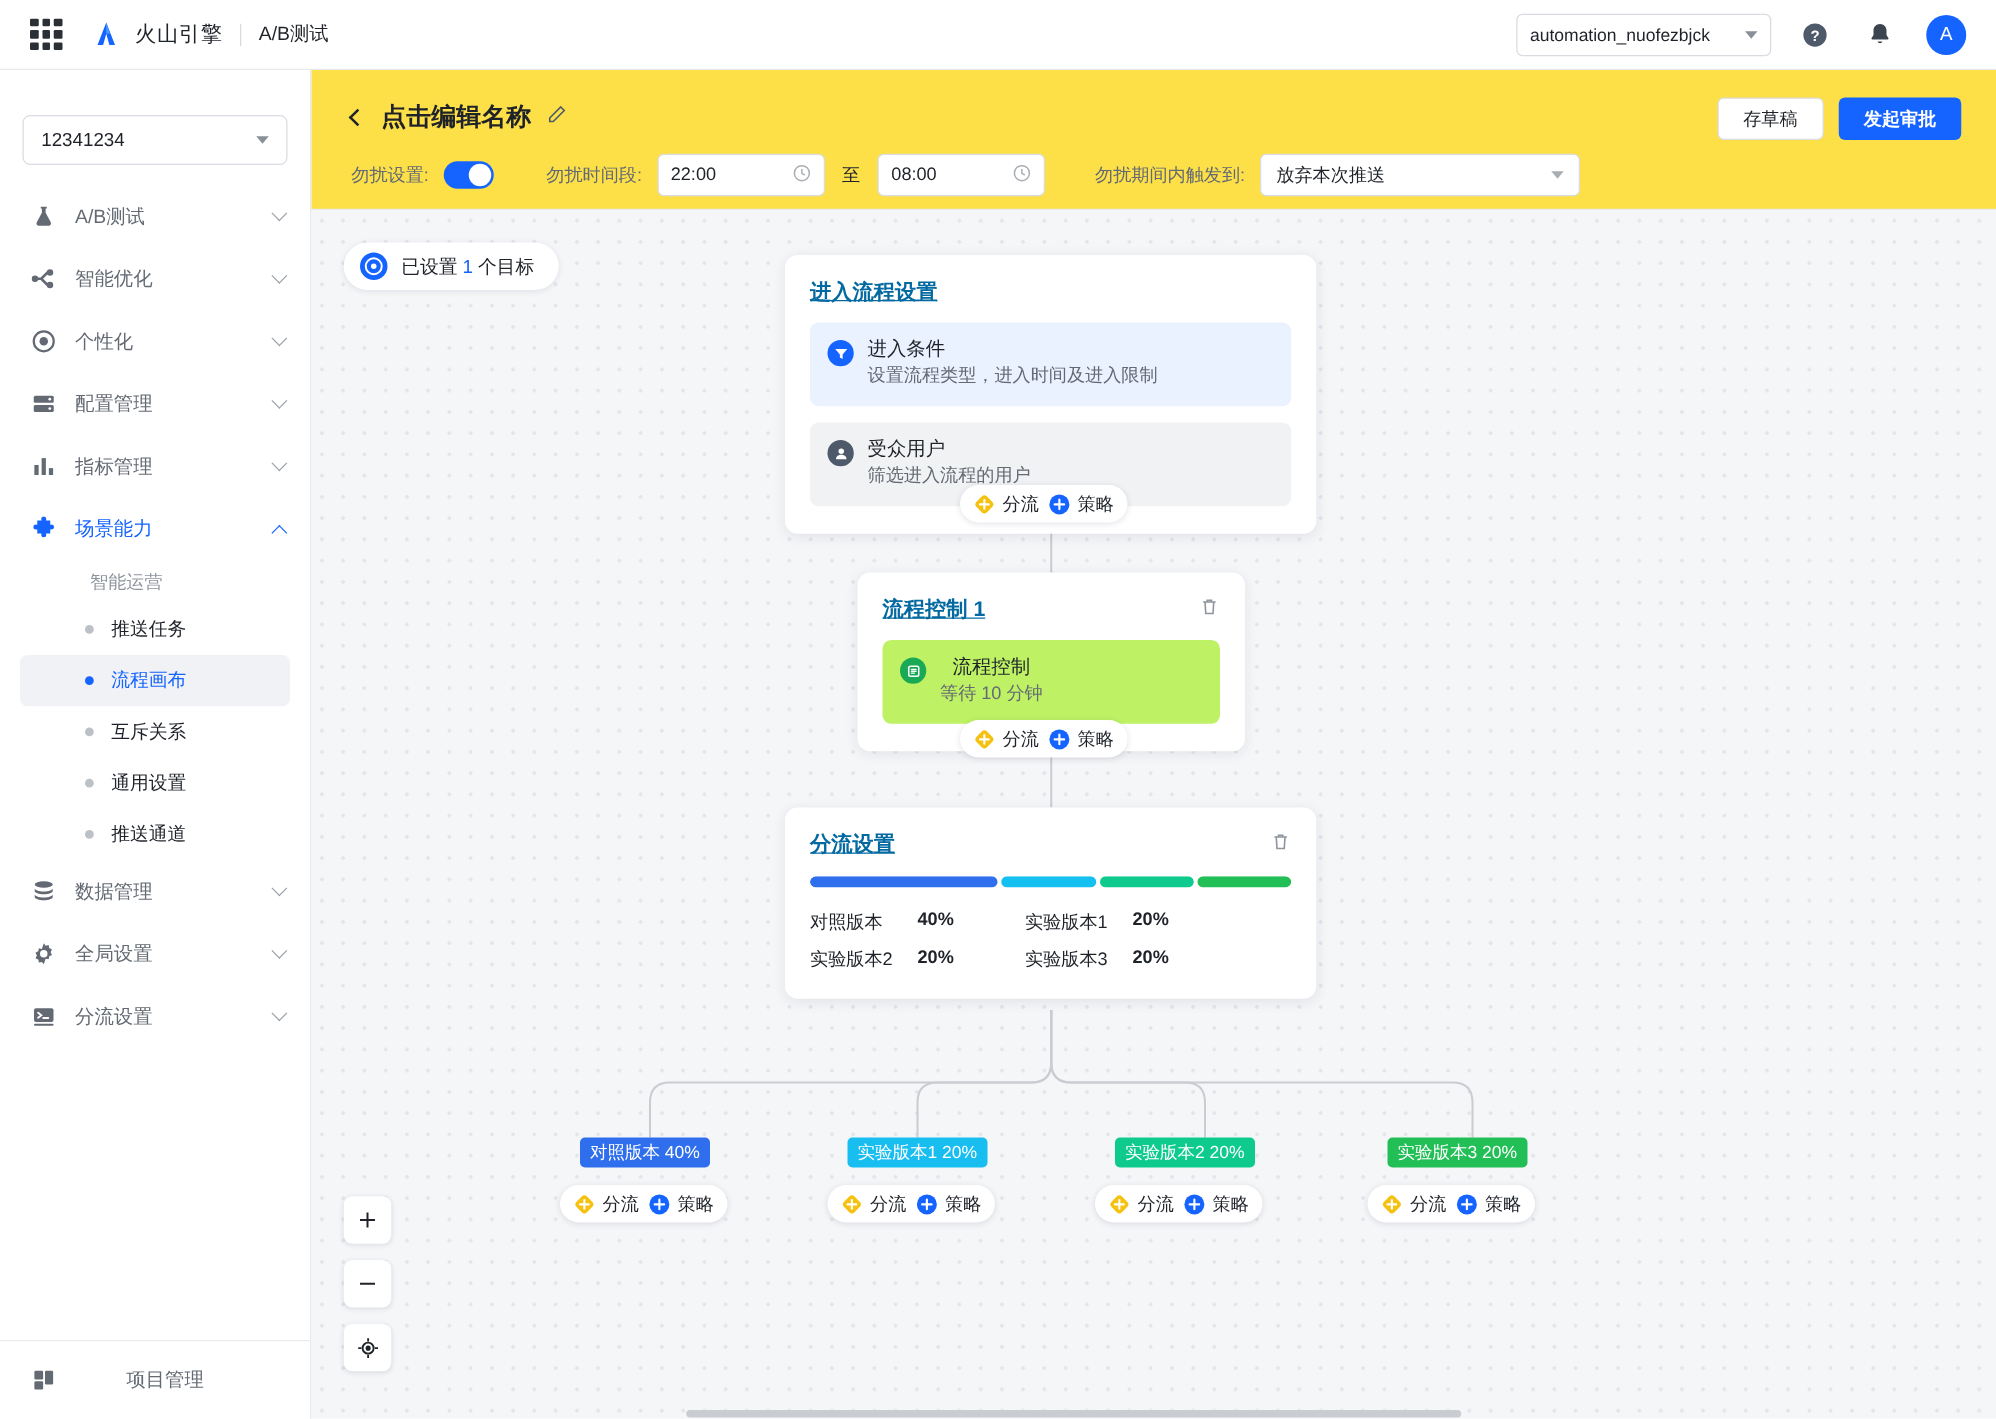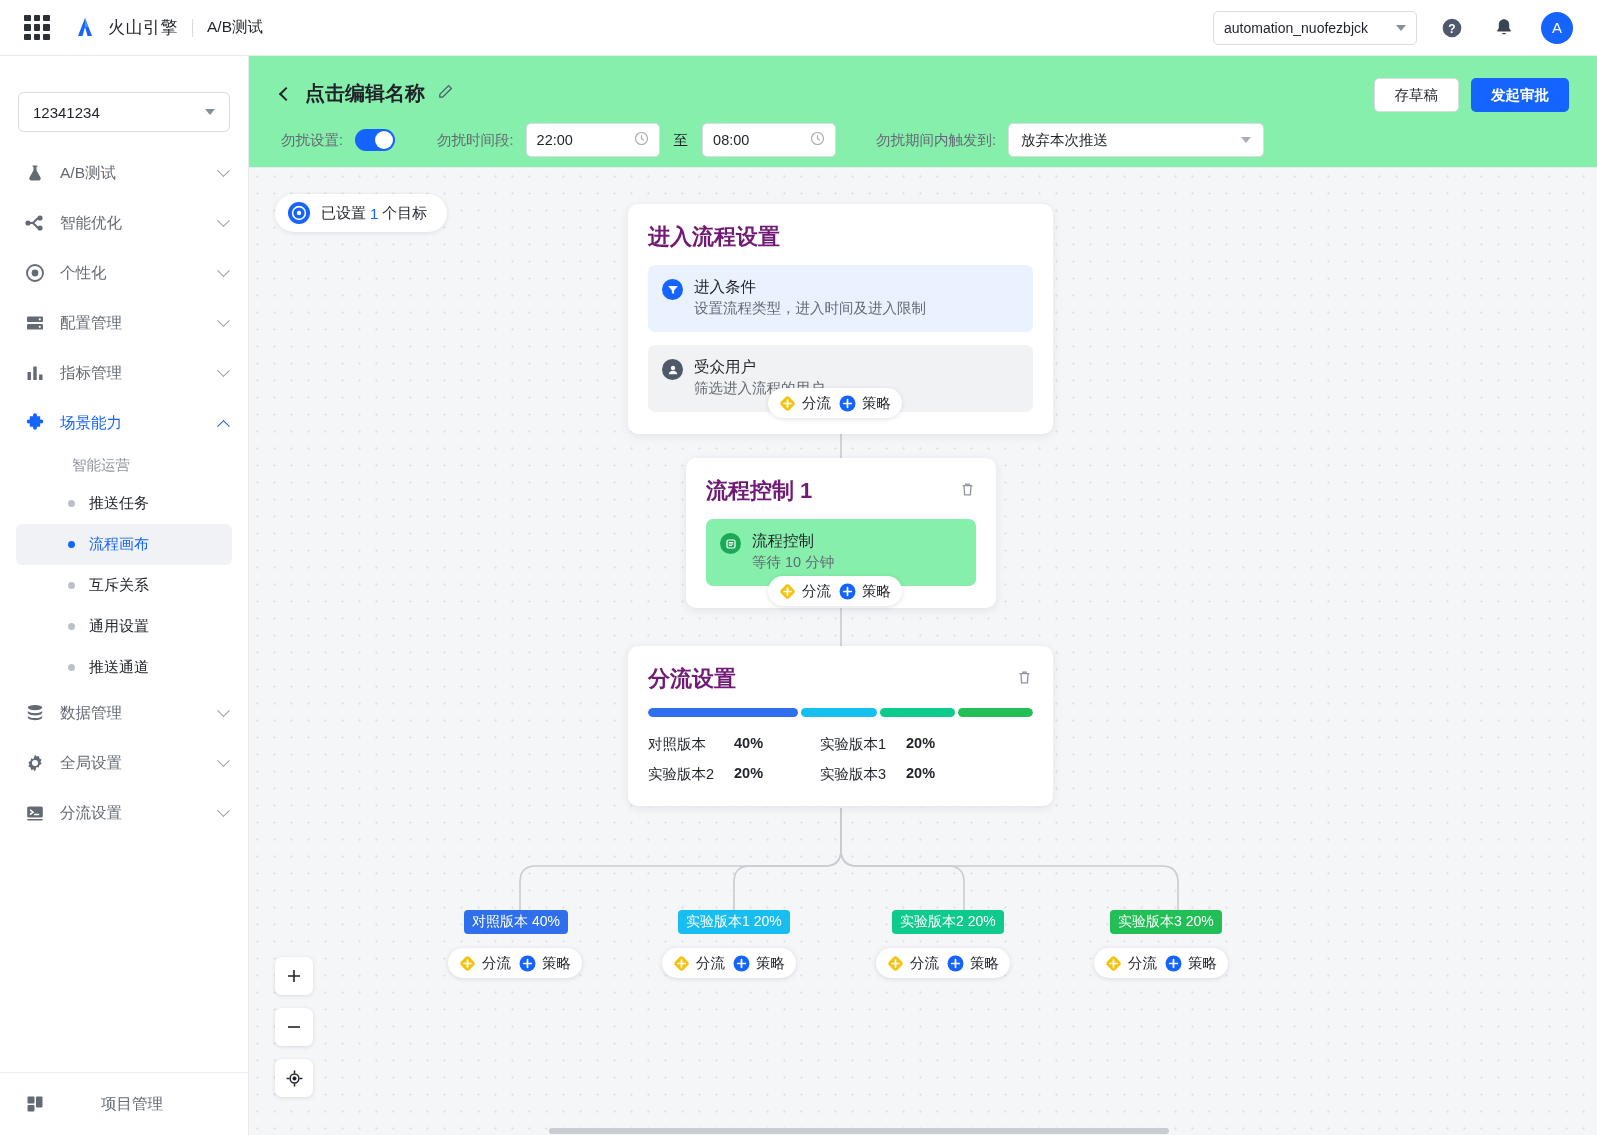--- a/index.html
+++ b/index.html
@@ -80,21 +80,21 @@
   .sidebar-foot { position: absolute; left: 0; bottom: 0; width: 248px;
     border-top: 1px solid #ececee; }
   .foot-item { height: 62px; display: flex; align-items: center;
     padding-left: 24px; font-size: 15.5px; color: #646a73; cursor: pointer; gap: 41px; }
   .foot-item .nav-ico { width: 22px; height: 22px; margin-right: 14px;
     display: flex; align-items: center; justify-content: center; }
 
   
   .page-header {
     position: absolute; left: 249px; top: 56px; width: 1348px; height: 112px;
-    background: #86efac; border-bottom: 1px solid #e8e9eb; z-index: 20;
+    background: #fde047; border-bottom: 1px solid #e8e9eb; z-index: 20;
   }
   .ph-title-row { display: flex; align-items: center; padding: 24px 0 0 32px; }
   .back-chev { width: 10px; height: 10px; border-left: 2px solid #1f2329;
     border-bottom: 2px solid #1f2329; transform: rotate(45deg); margin-right: 14px;
     cursor: pointer; }
   .ph-title { font-size: 20px; font-weight: 700; color: #1f2329; }
   .pencil { margin-left: 12px; cursor: pointer; }
   .ph-actions { position: absolute; right: 28px; top: 22px; display: flex; gap: 12px; }
   .btn-ghost { height: 34px; padding: 0 20px; border: 1px solid #d9dce1;
     border-radius: 5px; background: #fff; font-size: 14.5px; color: #1f2329;
@@ -138,30 +138,30 @@
   .goal-num { color: #1664ff; margin: 0 4px; }
 
   
   .conn { position: absolute; left: 0; top: 0; width: 1348px; height: 967px;
     pointer-events: none; }
 
   .node-card {
     position: absolute; background: #fff; border-radius: 10px;
     box-shadow: 0 2px 10px rgba(25,35,60,.09); padding: 18px 20px 22px 20px;
   }
-  .node-title { font-size: 22px; font-weight: 700; color: #701a75; }
+  .node-title { font-size: 17px; font-weight: 700; color: #0369a1; text-decoration: underline; }
   .node-title-row { display: flex; align-items: center; }
   .trash { margin-left: auto; cursor: pointer; }
   .sub-card {
     border-radius: 7px; padding: 12px 14px 13px 14px; margin-top: 13px;
     display: flex; align-items: flex-start;
   }
   .sub-card.blue { background: #eaf1ff; }
   .sub-card.gray { background: #f1f2f4; }
-  .sub-card.green { background: #86efac; }
+  .sub-card.green { background: #bef264; text-align: center; }
   .sc-ico { width: 21px; height: 21px; border-radius: 50%; flex: 0 0 21px;
     margin-right: 11px; margin-top: 2px; display: flex; align-items: center;
     justify-content: center; }
   .sc-title { font-size: 15.5px; color: #1f2329; line-height: 20px; }
   .sc-desc { font-size: 14.5px; color: #646a73; line-height: 22px; margin-top: 2px; }
 
   
   .addbar {
     position: absolute; height: 30px; background: #fff; border-radius: 15px;
     box-shadow: 0 1px 5px rgba(20,30,60,.13); display: flex; align-items: center;

